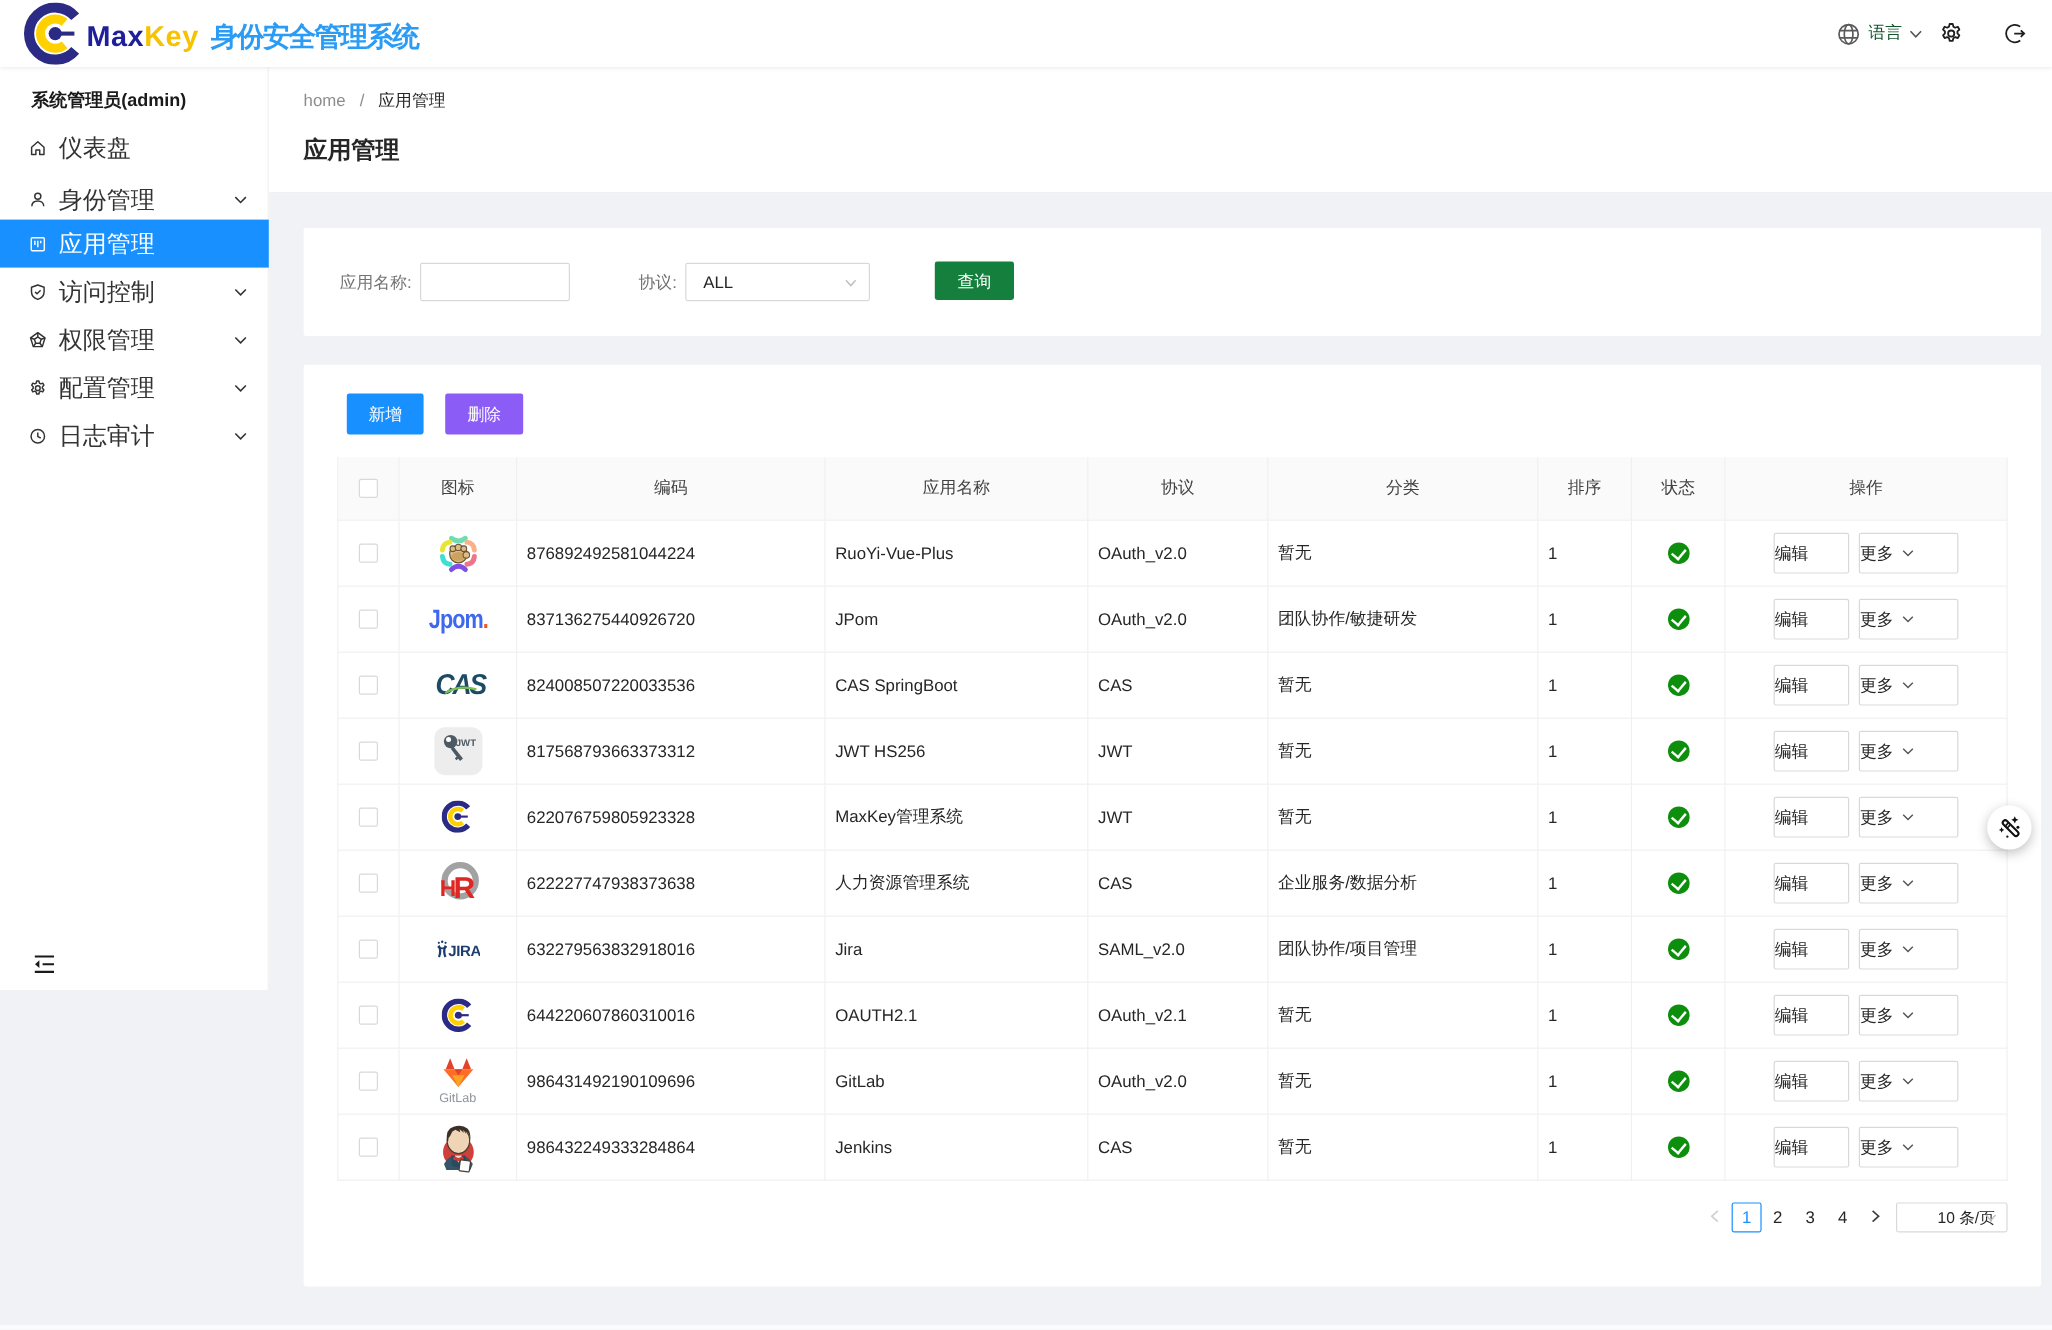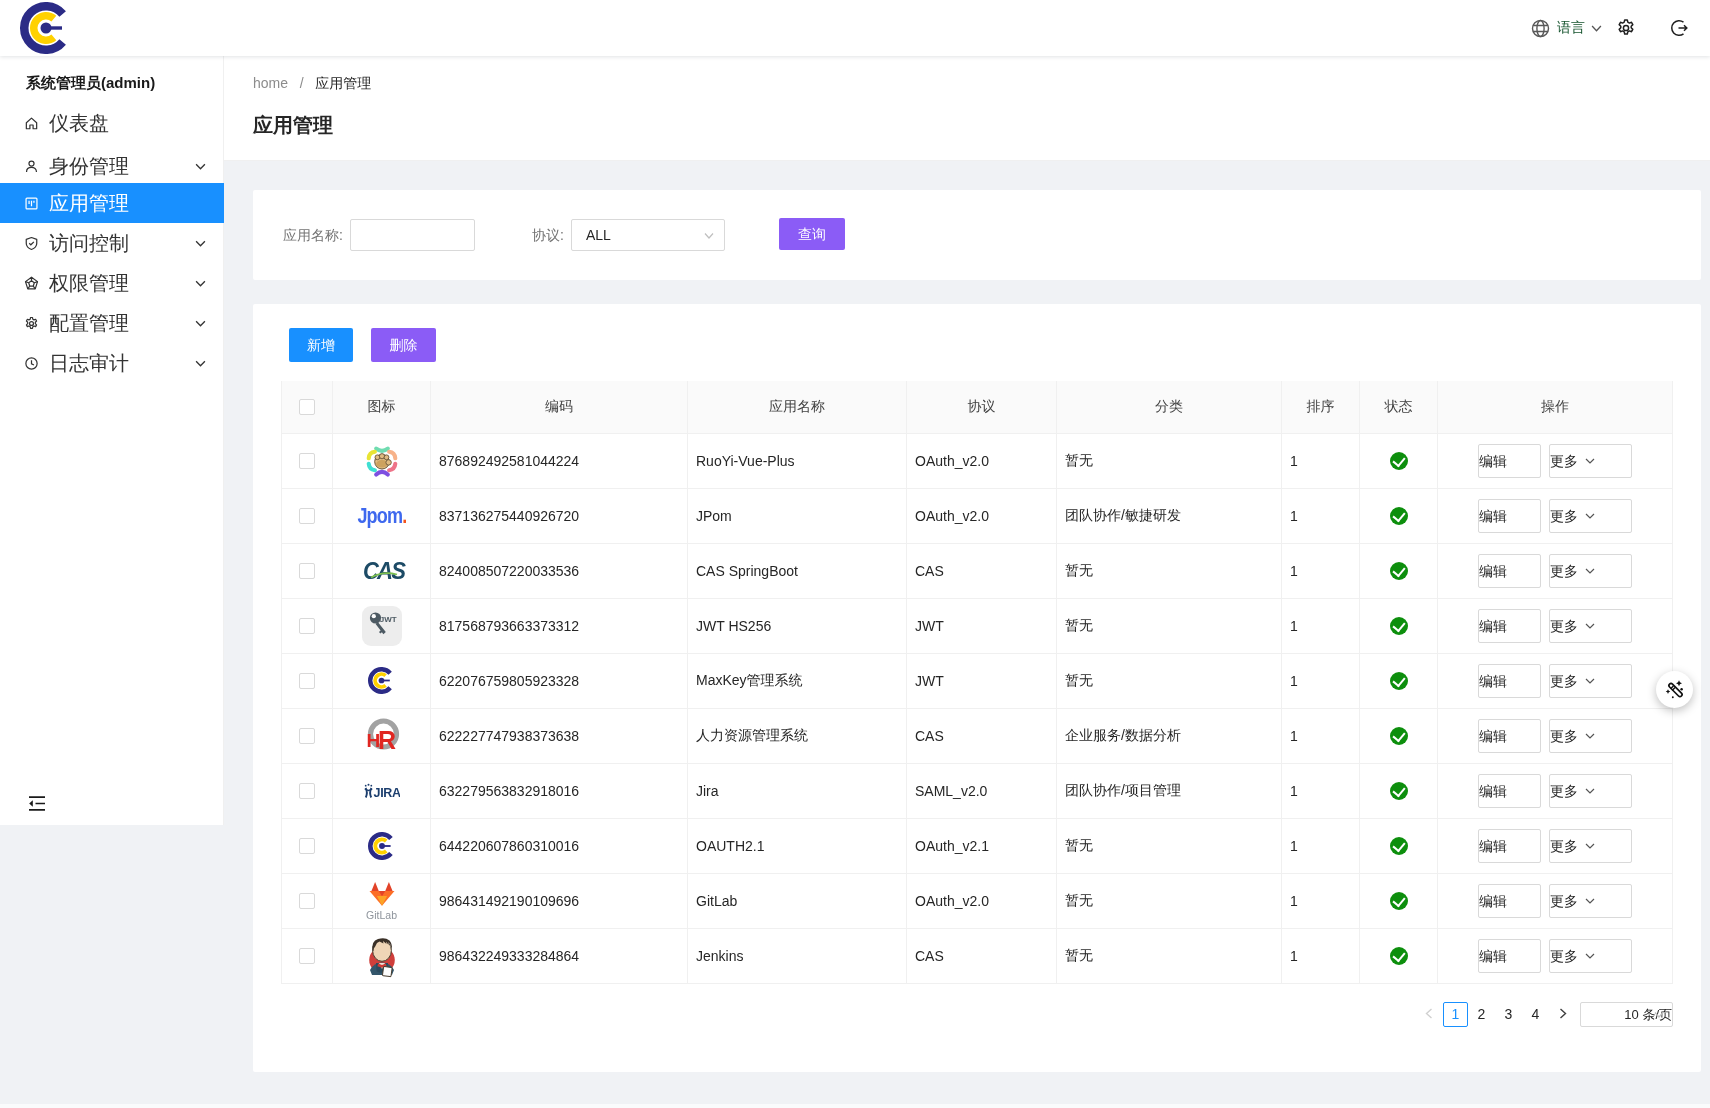--- a/index.html
+++ b/index.html
@@ -25,55 +25,56 @@
 #band{position:absolute;left:224px;top:56px;width:1486px;height:105px;background:#fff;border-bottom:1px solid #f0f0f0}
 #crumb{position:absolute;left:29px;top:19px;font-size:14px;color:#8c8c8c}
 #crumb .cur{color:#262626}
 #ptitle{position:absolute;left:29px;top:56px;font-size:20px;font-weight:bold;color:#262626}
 
 #card1{position:absolute;left:253px;top:190px;width:1448px;height:90px;background:#fff;border-radius:2px}
 .flabel{position:absolute;top:29px;height:32px;line-height:32px;font-size:14px;color:#737373}
 .fbox{position:absolute;top:29px;height:32px;border:1px solid #d9d9d9;border-radius:2px;background:#fff}
 #selall{line-height:30px;padding-left:14px;font-size:14px;color:#262626}
 .btn{display:inline-block;height:32px;line-height:32px;text-align:center;border-radius:2px;color:#fff;font-size:14px}
-#qbtn{position:absolute;left:526px;top:28px;width:66px;background:#8b5cf6}
+#qbtn{position:absolute;left:526px;top:28px;width:66px;background:#15803d}
 
 #card2{position:absolute;left:253px;top:304px;width:1448px;height:768px;background:#fff;border-radius:2px}
 #addbtn{position:absolute;left:36px;top:24px;width:64px;height:34px;line-height:34px;background:#1890ff}
 #delbtn{position:absolute;left:118px;top:24px;width:65px;height:34px;line-height:34px;background:#8b5cf6}
 table{border-collapse:collapse;table-layout:fixed}
 #tbl{position:absolute;left:28px;top:77px;width:1391px}
 #tbl th{background:#fafafa;height:52px;font-weight:normal;color:#424242;font-size:14px;border-bottom:1px solid #f0f0f0;border-right:1px solid #f0f0f0;border-left:1px solid #f0f0f0}
 #tbl td{height:54px;border-bottom:1px solid #f0f0f0;border-right:1px solid #f0f0f0;border-left:1px solid #f0f0f0;font-size:14px;color:#262626;padding:0 0 0 8px;vertical-align:middle}
 #tbl td.c{text-align:center;padding:0}
 .ckb{display:inline-block;width:16px;height:16px;border:1px solid #d9d9d9;border-radius:2px;background:#fff;vertical-align:middle}
 .okc{display:inline-block;width:18px;height:18px;border-radius:50%;background:#0d8f0d;position:relative;vertical-align:middle}
 .okc:after{content:"";position:absolute;left:5px;top:3.5px;width:6px;height:9px;border:solid #fff;border-width:0 2px 2px 0;transform:rotate(40deg)}
 .opbtn{display:inline-block;height:34px;line-height:32px;border:1px solid #d9d9d9;border-radius:2px;background:#fff;color:#262626;font-size:14px;text-align:left;vertical-align:middle}
 .icw{display:flex;align-items:center;justify-content:center;height:54px}
 
 #pager{position:absolute;left:0;top:698px;width:1448px;height:25px;font-size:14px}
 .pgi{position:absolute;top:0;width:25px;height:25px;line-height:24px;text-align:center;color:#262626}
 .pgbox{border:1px solid #1890ff;border-radius:2px;color:#1890ff;line-height:23px}
-#psel{position:absolute;top:0;width:93px;height:25px;line-height:23px;border:1px solid #d9d9d9;border-radius:2px;text-align:right;padding-left:24px;font-size:13px;color:#262626}
+#psel{position:absolute;top:0;width:93px;height:25px;line-height:23px;border:1px solid #d9d9d9;border-radius:2px;text-align:center;padding-left:24px;font-size:13px;color:#262626}
 
 #fab{position:absolute;left:1656px;top:671px;width:37px;height:37px;border-radius:50%;background:#fff;box-shadow:0 3px 10px rgba(0,0,0,.25);display:flex;align-items:center;justify-content:center;z-index:30}
 #footer{position:absolute;left:0;top:1104px;width:1710px;height:4px;background:#fafbfc}
 .cv{stroke:#595959;stroke-width:1.4;fill:none}
 </style>
 </head>
 <body>
 
 <div id="header">
   <div id="logo"><svg width="52" height="52" viewBox="0 0 52 52">
 <path d="M42.66 12.02 A21.75 21.75 0 1 0 42.66 39.98" stroke="#2b2b86" stroke-width="8.5" fill="none"></path>
 <path d="M33.87 16.62 A12.25 12.25 0 1 0 33.87 35.38" stroke="#ffd100" stroke-width="7.5" fill="none"></path>
 <circle cx="26" cy="26" r="5.5" fill="#2b2b86"></circle>
         <rect x="26" y="24.3" width="16" height="3.4" fill="#2b2b86"></rect>
 </svg></div>
+  <div id="logotext"><span class="mx">Max</span><span class="ky">Key</span><span class="cn">身份安全管理系统</span></div>
   <div class="hicon" id="hlang" style="left:1531px">
       <svg width="19" height="19" viewBox="0 0 19 19">
         <g class="cv">
           <circle cx="9.5" cy="9.5" r="8"></circle>
           <ellipse cx="9.5" cy="9.5" rx="3.6" ry="8"></ellipse>
           <path d="M2 6.5 H17 M2 12.5 H17"></path>
         </g>
       </svg>
       <span style="font-size:14px;margin-left:7px;color:#14532d">语言</span>
       <svg style="margin-left:6px" width="11" height="11" viewBox="0 0 10 10">

